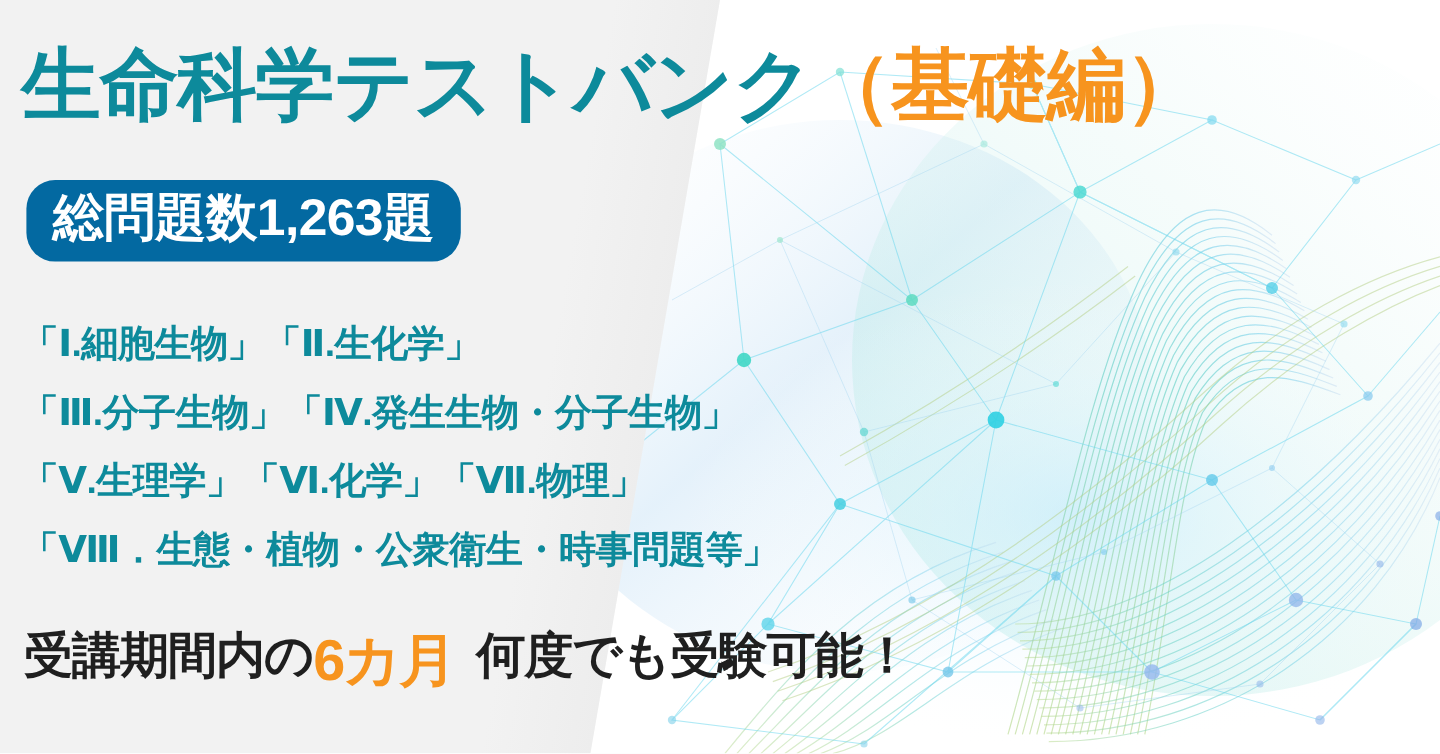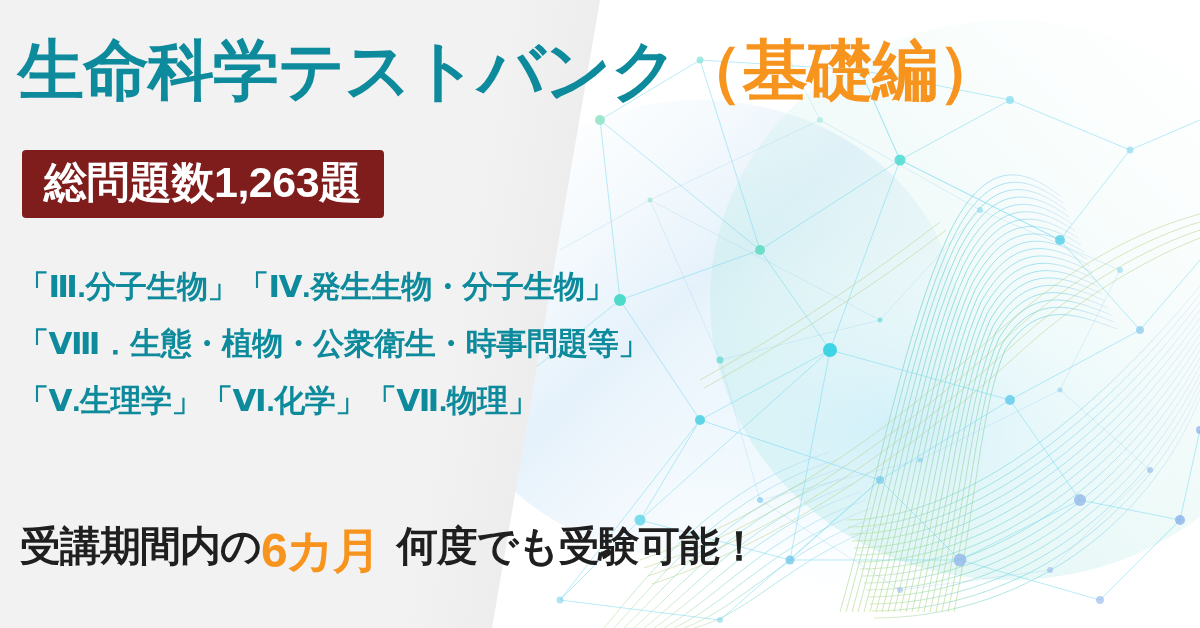--- a/index.html
+++ b/index.html
@@ -70,22 +70,22 @@
     color: #0d8a9b;
   }
   .title .accent { color: #f7941e; }
 
   .badge {
     position: absolute;
     left: 22px;
     top: 150px;
     display: inline-block;
     padding: 8px 22px 11px 22px;
-    background: #7f1d1d;
-    border-radius: 4px;
+    background: #0369a1;
+    border-radius: 24px;
     color: #ffffff;
     font-size: 43px;
     font-weight: 700;
     letter-spacing: -0.5px;
     line-height: 1.15;
     white-space: nowrap;
   }
 
   .subject-list {
     position: absolute;
@@ -307,23 +307,24 @@
 
   <div id="content">
 
     <h1 class="title">
       <span>生命科学テストバンク</span><span class="accent">（基礎編）</span>
     </h1>
 
     <div class="badge">総問題数1,263題</div>
 
     <div class="subject-list">
+      <span class="subject-line">「Ⅰ.細胞生物」「Ⅱ.生化学」</span>
       <span class="subject-line">「Ⅲ.分子生物」「Ⅳ.発生生物・分子生物」</span>
+      <span class="subject-line">「Ⅴ.生理学」「Ⅵ.化学」「Ⅶ.物理」</span>
       <span class="subject-line">「Ⅷ．生態・植物・公衆衛生・時事問題等」</span>
-      <span class="subject-line">「Ⅴ.生理学」「Ⅵ.化学」「Ⅶ.物理」</span>
     </div>
 
     <div class="tagline">
       <span>受講期間内の</span><span class="big-orange">6カ月</span><span class="tail">何度でも受験可能！</span>
     </div>
 
   </div>
 </div>
 
 </body></html>

